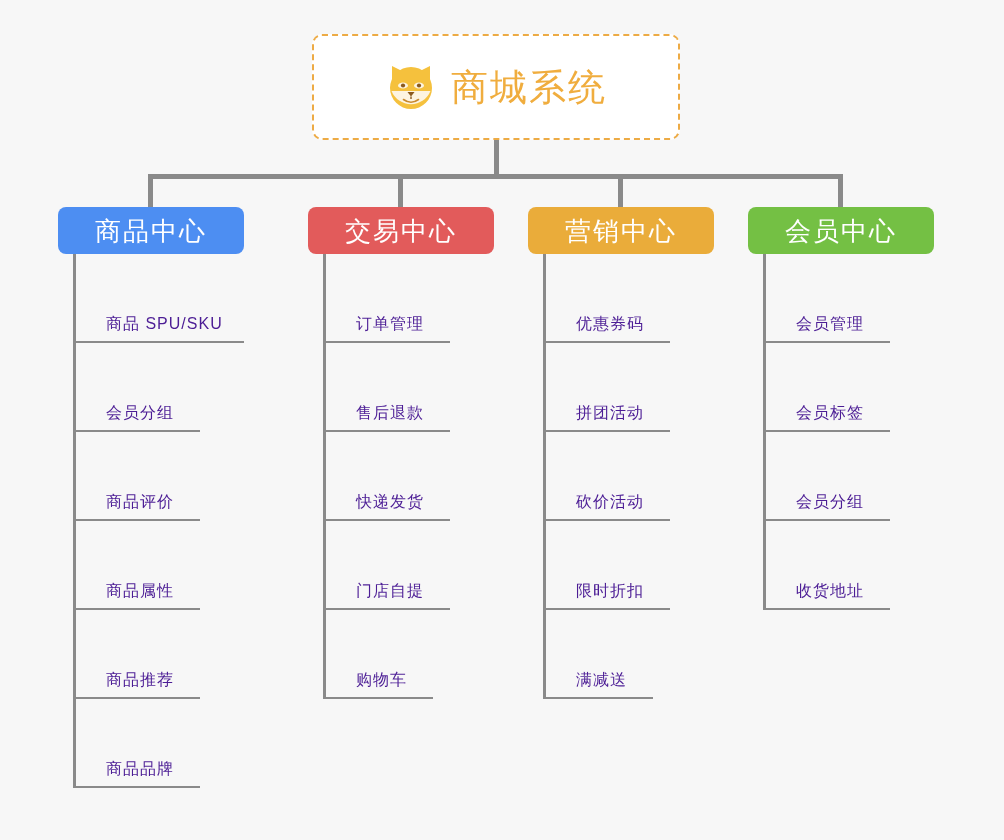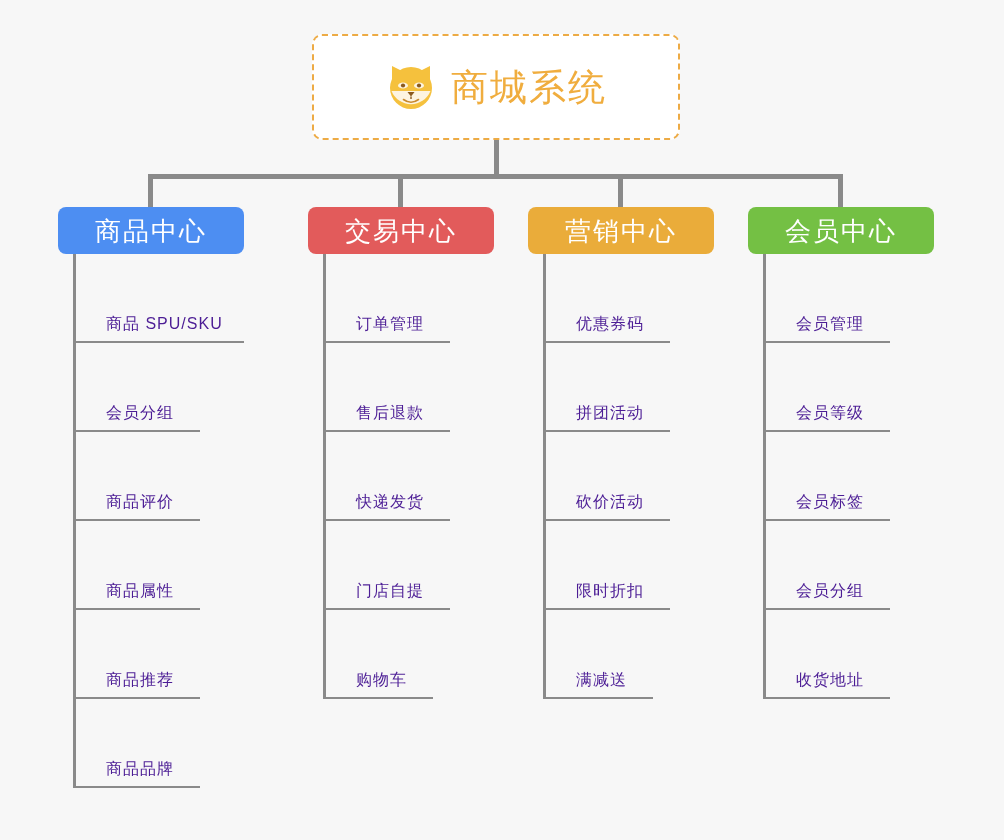--- a/index.html
+++ b/index.html
@@ -238,23 +238,20 @@
 
   <div class="column col-4">
     <div class="cat-header" style="background:#74c044;">
       <span class="cat-header-label">会员中心</span>
     </div>
     <div class="leaf-list">
       <div class="leaf-item">
           <span class="leaf-inner"><span class="leaf-label">会员管理</span></span>
         </div>
       <div class="leaf-item">
-          <span class="leaf-inner"><span class="leaf-label">会员等级</span></span>
-        </div>
-      <div class="leaf-item">
           <span class="leaf-inner"><span class="leaf-label">会员标签</span></span>
         </div>
       <div class="leaf-item">
           <span class="leaf-inner"><span class="leaf-label">会员分组</span></span>
         </div>
       <div class="leaf-item">
           <span class="leaf-inner"><span class="leaf-label">收货地址</span></span>
         </div>
     </div>
   </div>

